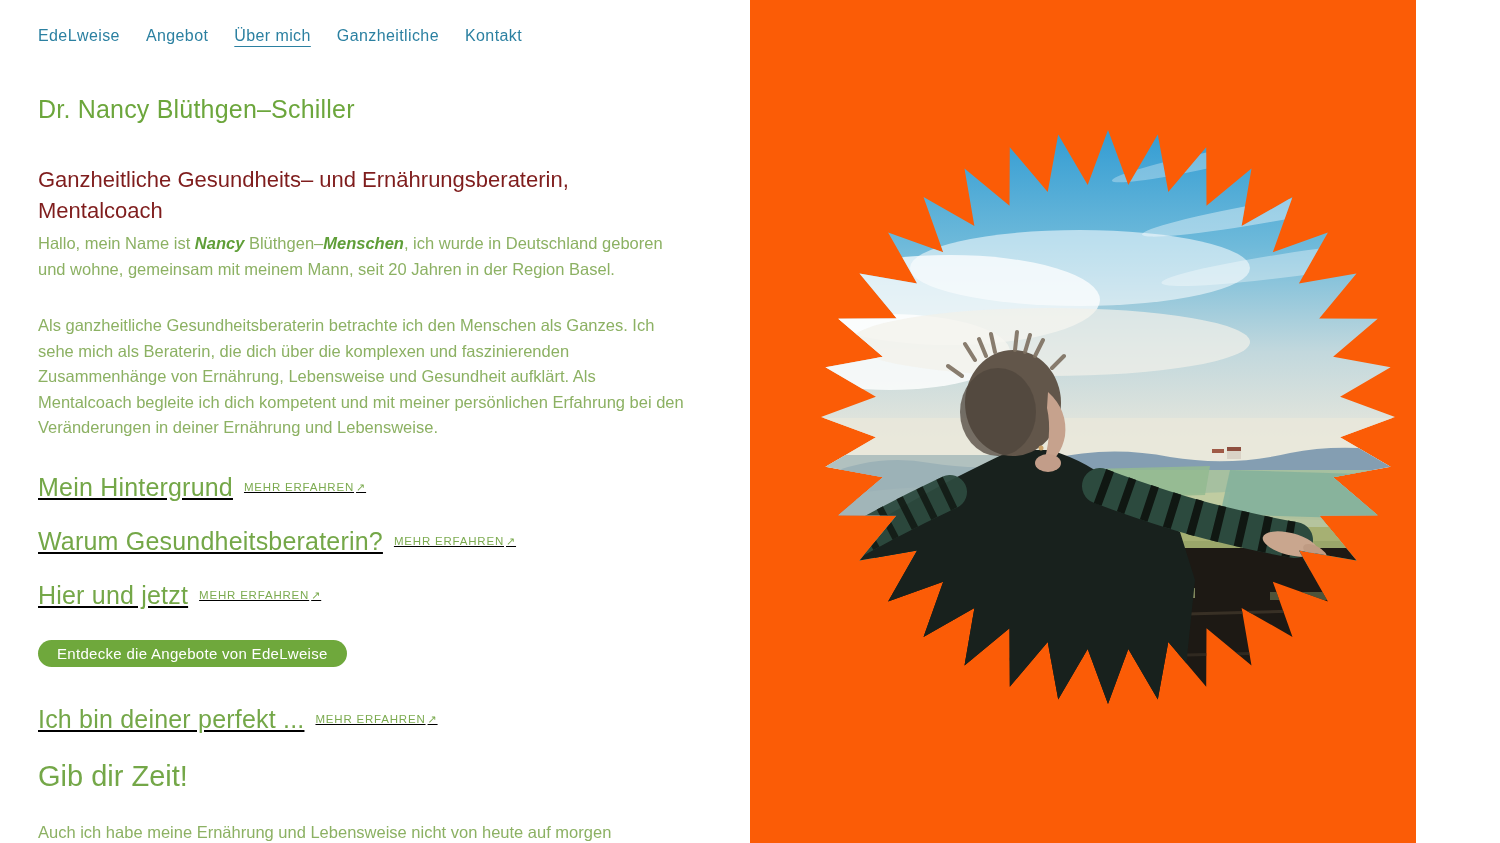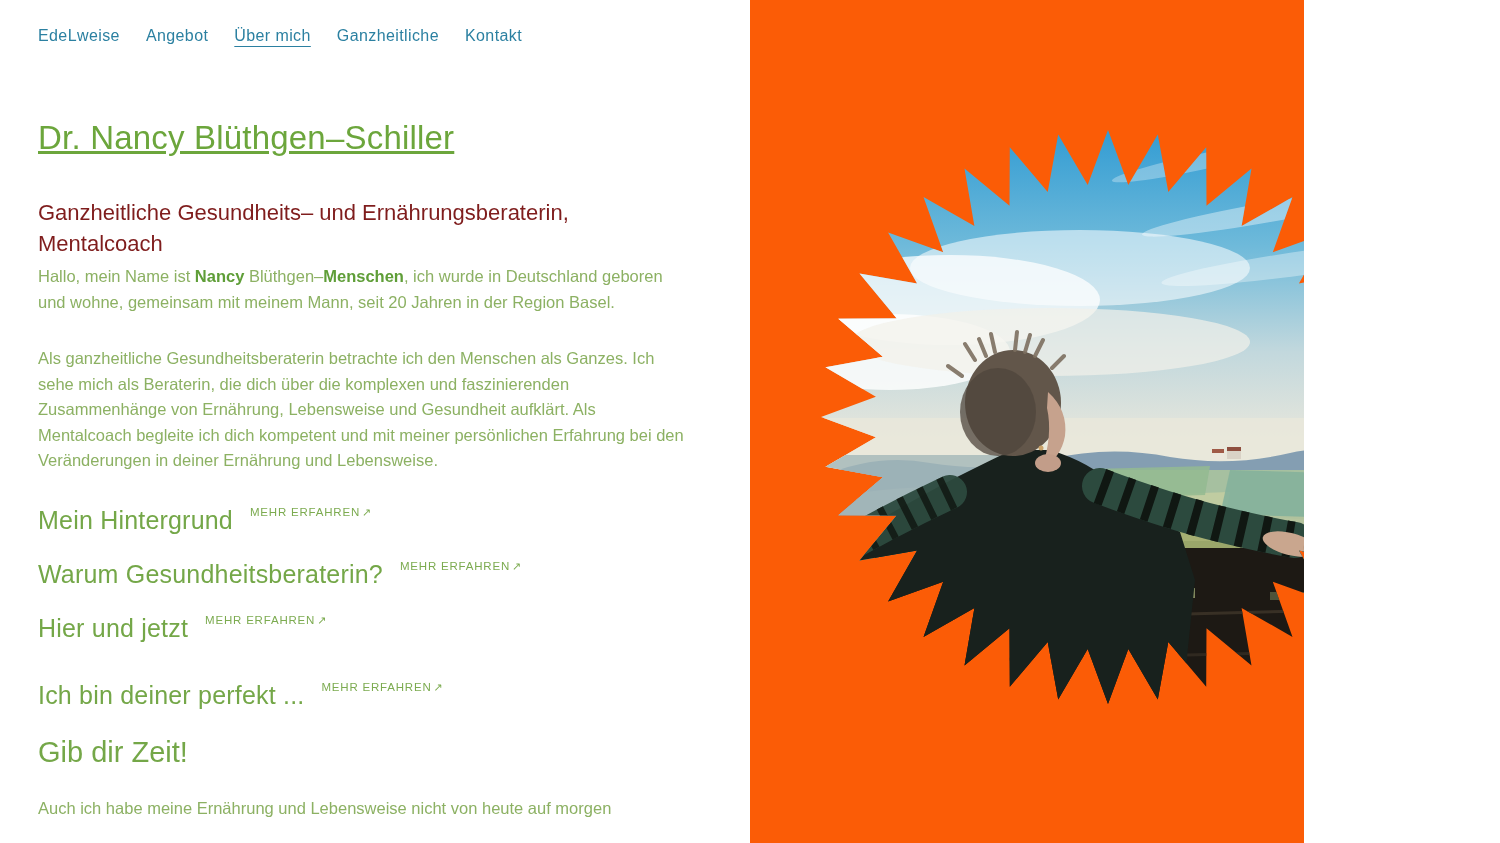--- a/index.html
+++ b/index.html
@@ -11,66 +11,66 @@
     --teal:#2b80a1;
     --teal-bright:#2e93b8;
   }
   *{margin:0;padding:0;box-sizing:border-box;}
   html,body{width:1500px;height:843px;}
   body{
     font-family:"Liberation Sans", sans-serif;
     background:#ffffff;
     overflow:hidden;
   }
-  .page{position:relative;width:1304px;height:843px;overflow:hidden;background:#fff;}
+  .page{position:relative;width:1416px;height:843px;overflow:hidden;background:#fff;}
 
   
   .content{position:absolute;left:38px;top:0;width:672px;}
   nav.topnav{display:flex;gap:26px;margin-top:27px;align-items:baseline;}
   nav.topnav a{
     color:var(--teal);
     font-size:16px;
     letter-spacing:0.4px;
     text-decoration:none;
     cursor:pointer;
     white-space:nowrap;
   }
   nav.topnav a.active{text-decoration:underline;text-underline-offset:5px;text-decoration-thickness:1px;}
 
   h1.page-title{
-    margin-top:74px;
-    font-size:33px;
+    margin-top:50px;
+    font-size:25px;
     font-weight:normal;
     letter-spacing:0.2px;
     color:var(--green);
-    text-decoration:underline;
   }
   h2.page-subtitle{
     margin-top:40px;
     max-width:600px;
     font-size:22px;
     font-weight:normal;
     line-height:31px;
     color:#7f1d1d;
   }
   p.body-text{
     font-size:16.5px;
     line-height:25.5px;
     color:var(--green-body);
     max-width:652px;
   }
   p.intro{margin-top:5px;}
-  p.intro strong{color:var(--green-dark);font-weight:bold;}
+  p.intro strong{color:var(--green-dark);font-weight:bold;font-style:italic;}
   p.about{margin-top:31px;}
 
   .section-row{
     display:flex;
-    align-items:flex-start;
-    gap:17px;
+    align-items:center;
+    gap:11px;
     margin-top:25px;
+    text-decoration:underline;
   }
   .section-row.first{margin-top:32px;}
   .section-row.after-button{margin-top:38px;}
   .section-title{
     font-size:25px;
     font-weight:normal;
     color:#74a748;
     letter-spacing:0.2px;
   }
   a.more-link{
@@ -167,20 +167,23 @@
     <div class="section-row">
       <span class="section-title">Warum Gesundheitsberaterin?</span>
       <a class="more-link"><span>MEHR ERFAHREN</span><span class="arrow">↗</span></a>
     </div>
 
     <div class="section-row">
       <span class="section-title">Hier und jetzt</span>
       <a class="more-link"><span>MEHR ERFAHREN</span><span class="arrow">↗</span></a>
     </div>
 
+    <div>
+      <button class="cta-button">Entdecke die Angebote von EdeLweise</button>
+    </div>
 
     <div class="section-row after-button">
       <span class="section-title">Ich bin deiner perfekt ...</span>
       <a class="more-link"><span>MEHR ERFAHREN</span><span class="arrow">↗</span></a>
     </div>
 
     <h3 class="closing-title">Gib dir Zeit!</h3>
 
     <p class="body-text closing">Auch ich habe meine Ernährung und Lebensweise nicht von heute auf morgen</p>
 

